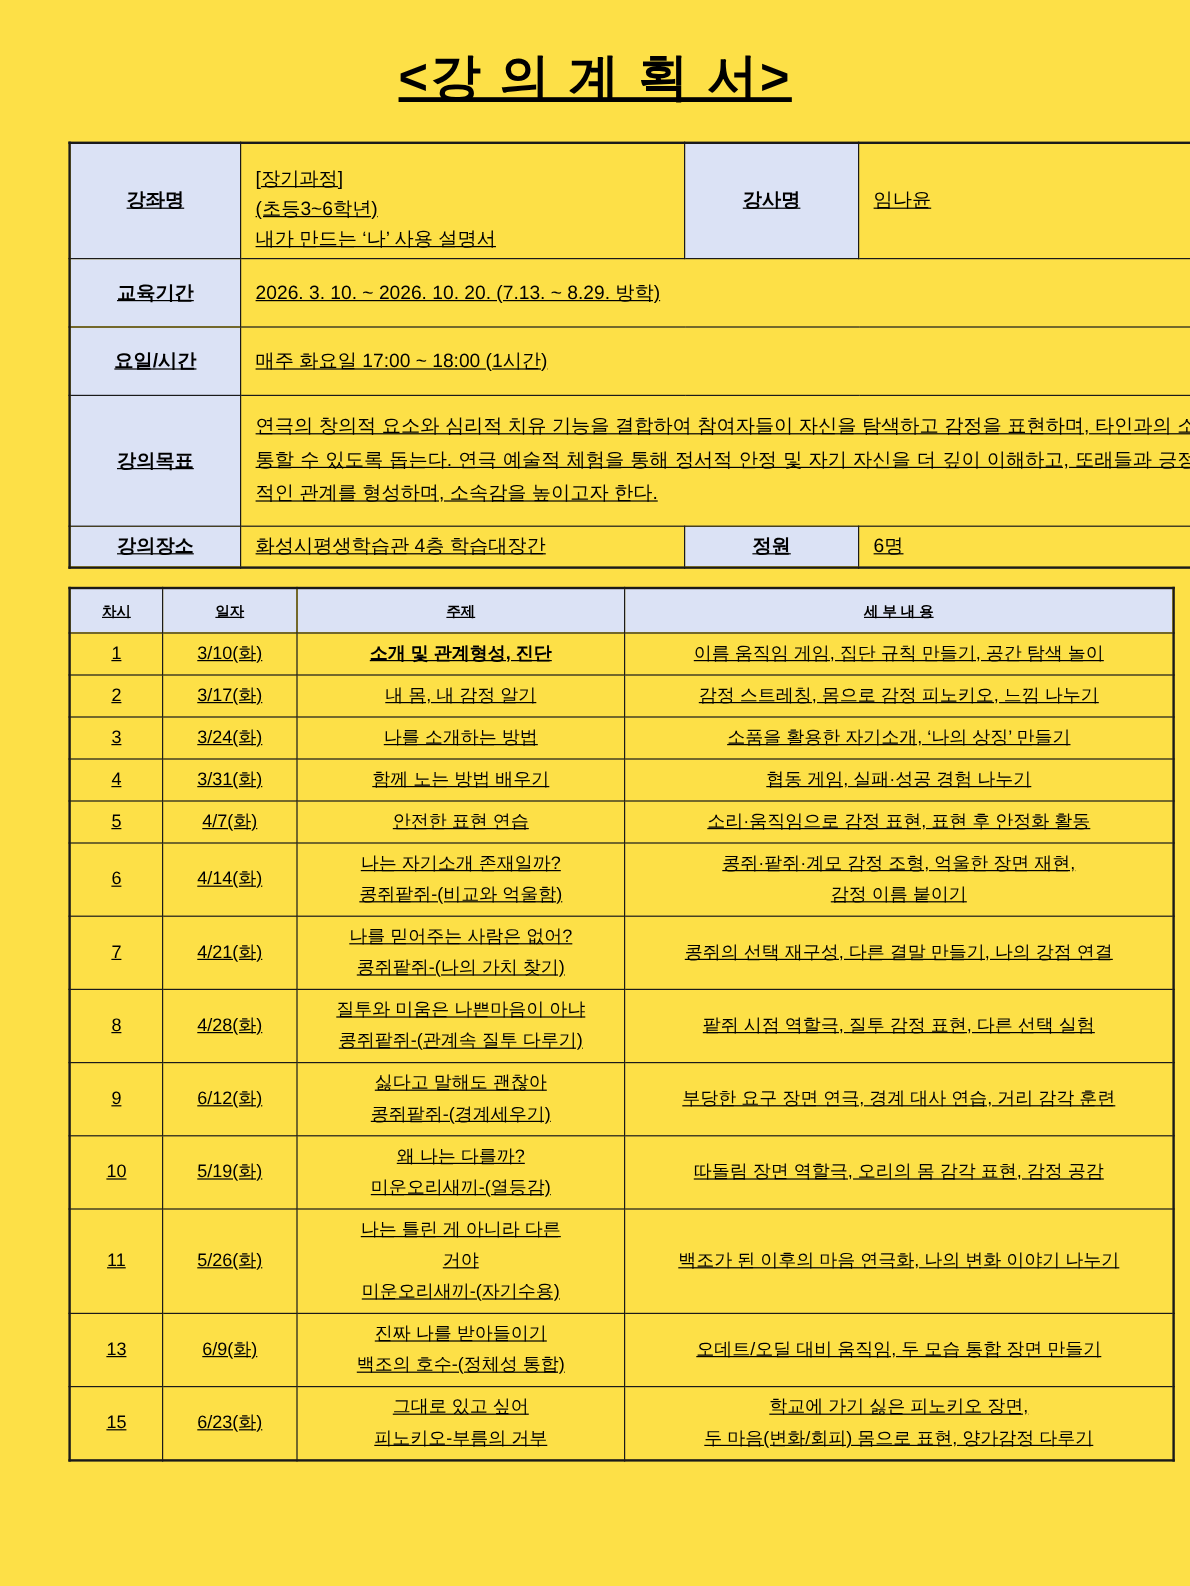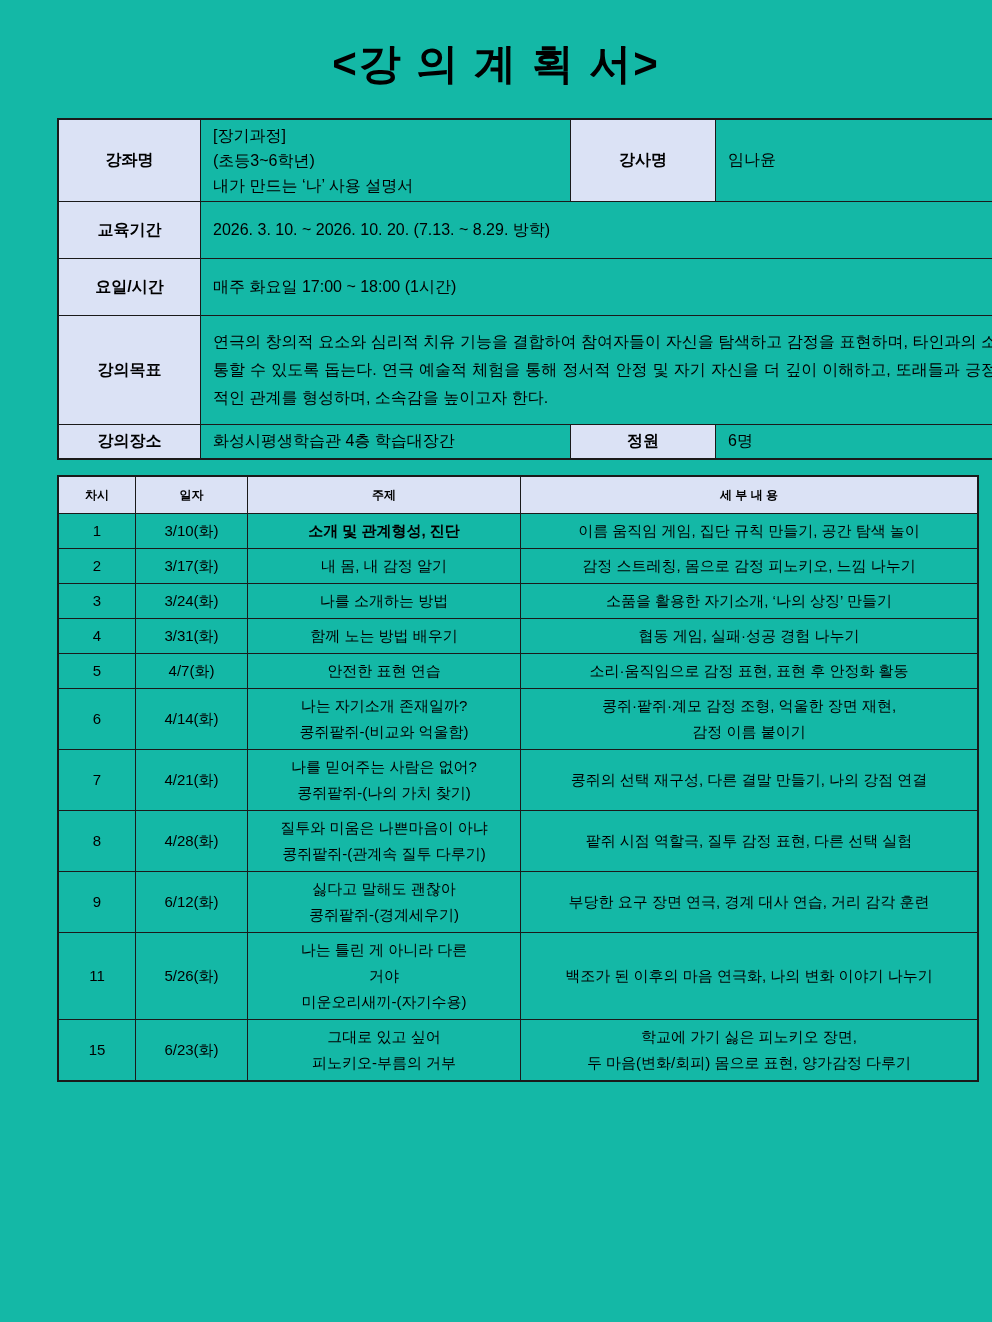--- a/index.html
+++ b/index.html
@@ -1,22 +1,23 @@
 <!DOCTYPE html>
 <html><head>
 <meta charset="utf-8">
 <style>
   html,body { margin:0; padding:0; background:#ffffff; }
   .page {
     position:relative;
     width:992px; height:1322px;
-    background:#14b8a6;
+    background:#fde047;
     font-family:"Liberation Sans", sans-serif;
     color:#000;
     overflow:hidden;
+    text-decoration:underline;
   }
   .doc-title {
     margin:36px 0 0 0;
     text-align:center;
     font-size:42px;
     font-weight:bold;
     letter-spacing:2px;
     color:#000;
   }
   table {
@@ -35,21 +36,21 @@
   }
   .info-table { margin-top:26px; }
   .label-cell {
     background:#dbe2f5;
     font-weight:bold;
     text-align:center;
     padding:6px 4px;
     margin-top:10px;
   }
   .value-cell { padding:6px 12px; text-align:left; }
-  .course-value { line-height:25px; padding-top:3px; padding-bottom:3px;border-radius:20px; }
+  .course-value { line-height:25px; padding-top:17px; padding-bottom:3px;border-radius:20px; }
   .oneline-row td { height:44px; }
   .goal-value {
     line-height:28px;
     padding-top:12px; padding-bottom:12px;
     text-align:justify;
   }
   .schedule-table { margin-top:15px; }
   .schedule-table td {
     text-align:center;
     font-size:15px;
@@ -173,28 +174,42 @@
           <td>팥쥐 시점 역할극, 질투 감정 표현, 다른 선택 실험</td>
         </tr>
         <tr>
           <td>9</td>
           <td>6/12(화)</td>
           <td>싫다고 말해도 괜찮아
 콩쥐팥쥐-(경계세우기)</td>
           <td>부당한 요구 장면 연극, 경계 대사 연습, 거리 감각 훈련</td>
         </tr>
         <tr>
+          <td>10</td>
+          <td>5/19(화)</td>
+          <td>왜 나는 다를까?
+미운오리새끼-(열등감)</td>
+          <td>따돌림 장면 역할극, 오리의 몸 감각 표현, 감정 공감</td>
+        </tr>
+        <tr>
           <td>11</td>
           <td>5/26(화)</td>
           <td>나는 틀린 게 아니라 다른
 거야
 미운오리새끼-(자기수용)</td>
           <td>백조가 된 이후의 마음 연극화, 나의 변화 이야기 나누기</td>
         </tr>
         <tr>
+          <td>13</td>
+          <td>6/9(화)</td>
+          <td>진짜 나를 받아들이기
+백조의 호수-(정체성 통합)</td>
+          <td>오데트/오딜 대비 움직임, 두 모습 통합 장면 만들기</td>
+        </tr>
+        <tr>
           <td>15</td>
           <td>6/23(화)</td>
           <td>그대로 있고 싶어
 피노키오-부름의 거부</td>
           <td>학교에 가기 싫은 피노키오 장면,
 두 마음(변화/회피) 몸으로 표현, 양가감정 다루기</td>
         </tr>
       </tbody>
   </table>
 

